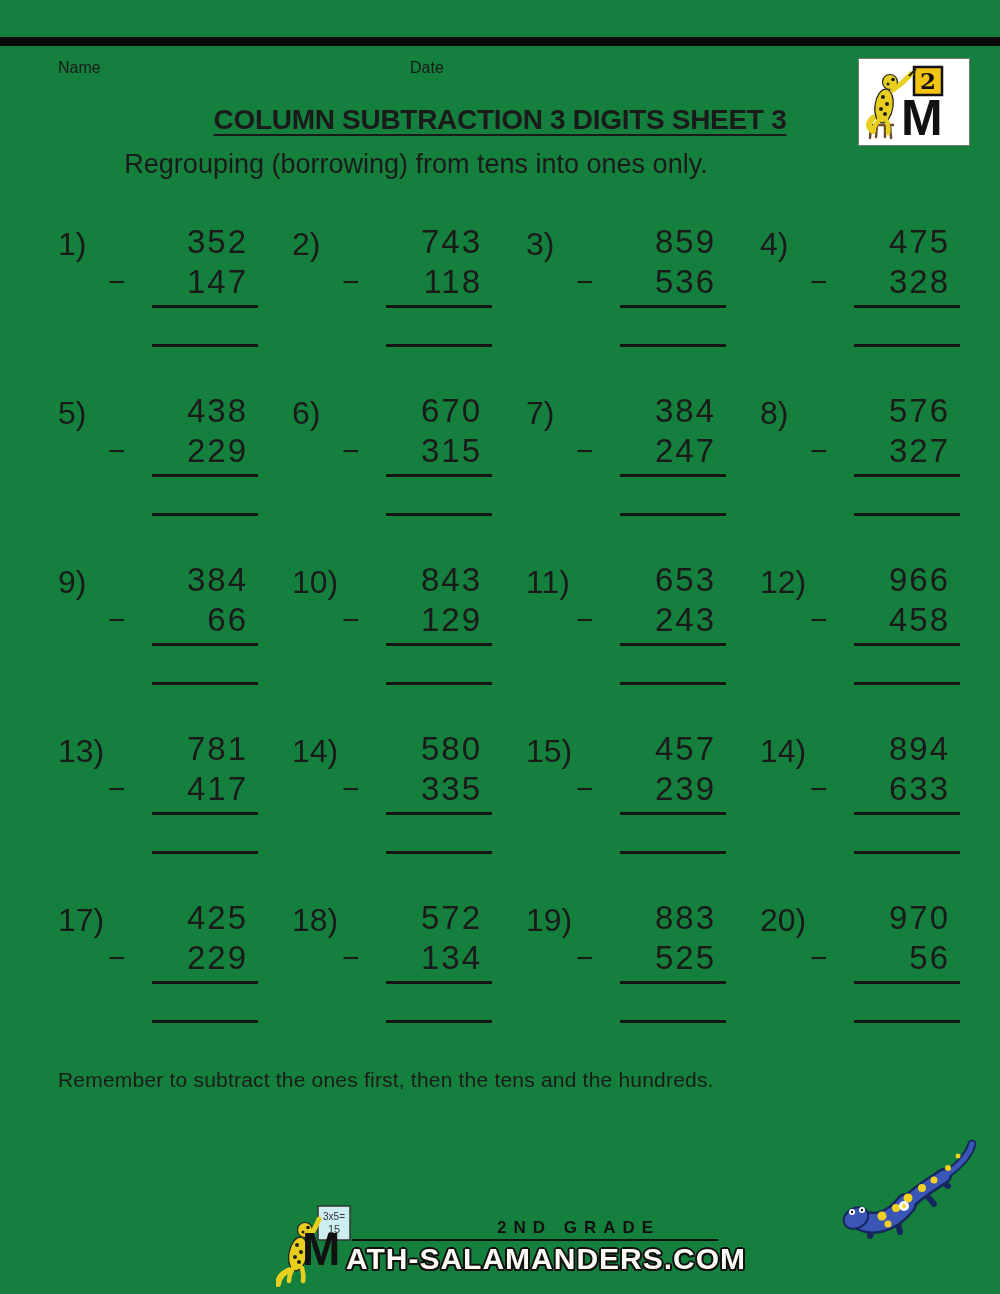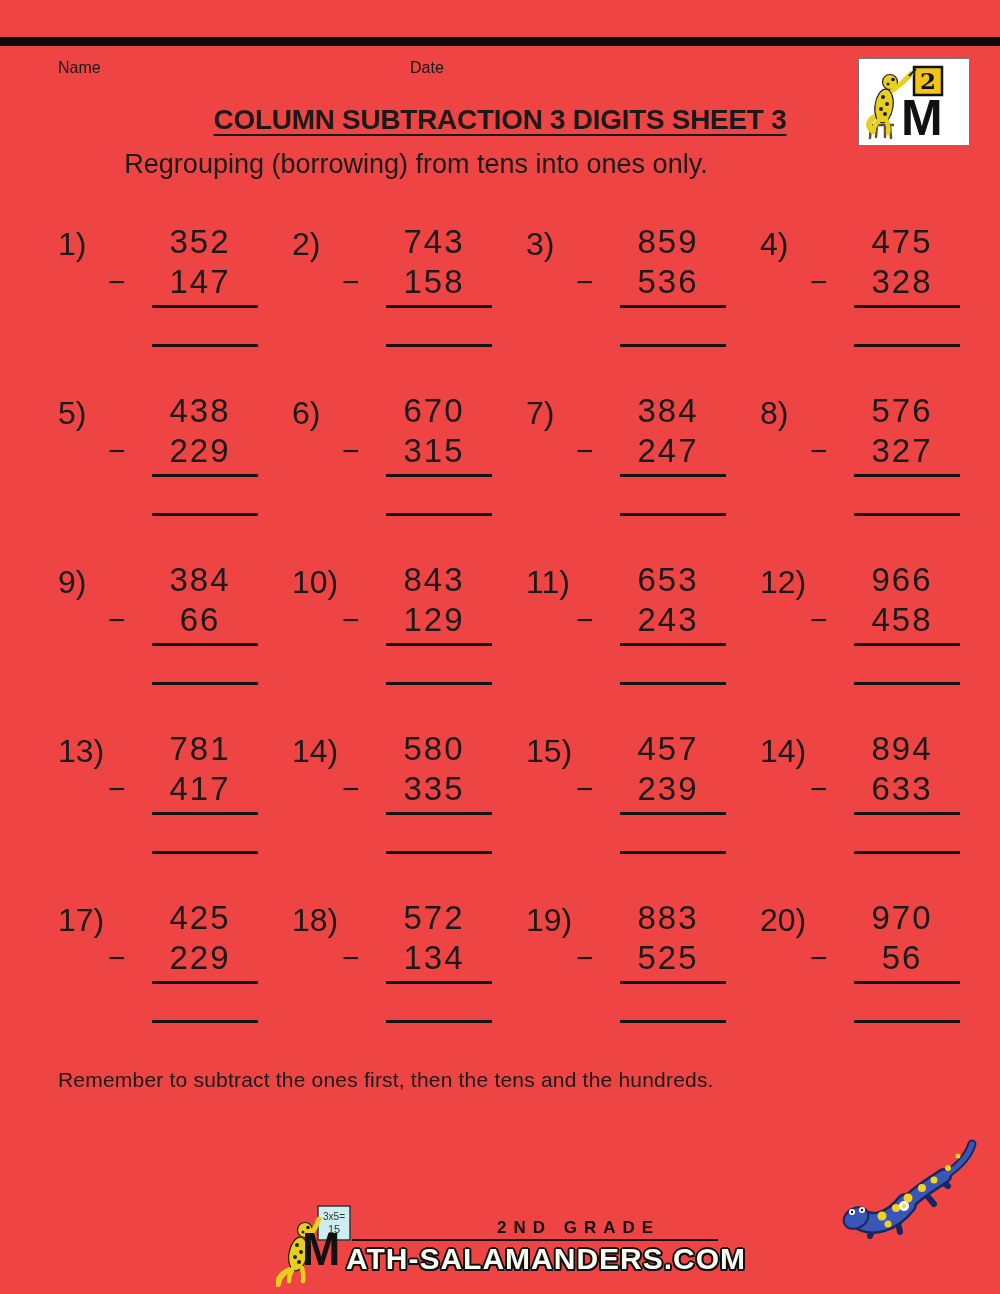--- a/index.html
+++ b/index.html
@@ -1,21 +1,21 @@
 <!DOCTYPE html>
 <html><head>
 <meta charset="utf-8">
 <style>
   * { box-sizing: border-box; }
   html, body { margin: 0; padding: 0; background: #fff; }
   .page {
     position: relative;
     width: 1000px;
     height: 1294px;
-    background: #ef4444;
+    background: #15803d;
     font-family: "Liberation Sans", sans-serif;
     color: #1a1a1a;
     overflow: hidden;
   }
   
   .top-rule {
     position: absolute; left: 0; top: 37px; width: 1000px;
     height: 2px; background: #fff;
     border-top: 6px solid #0a0a0a;
     border-bottom: 3px solid #0a0a0a;
@@ -53,21 +53,21 @@
     grid-template-columns: repeat(4, 234px);
     grid-auto-rows: 169px;
   }
   .problem { position: relative; }
   .plabel {
     position: absolute; left: 0; top: 4px;
     font-size: 32px; line-height: 36px;
   }
   .pbody { position: relative; margin-left: 94px; width: 106px; }
   .num {
-    display: block; text-align: center;
+    display: block; text-align: right;
     font-size: 33px; line-height: 40px; letter-spacing: 2px;
     padding-right: 10px;
   }
   .subrow {
     position: relative;
     border-bottom: 3px solid #141414;
     padding-bottom: 3px;
   }
   .minus {
     position: absolute; left: -44px; top: 2px;
@@ -173,21 +173,21 @@
         <div class="ansline"></div>
       </div>
     </div>
 
     <div class="problem">
       <div class="plabel">2)</div>
       <div class="pbody">
         <span class="num">743</span>
         <div class="subrow">
           <span class="minus">−</span>
-          <span class="num">158</span>
+          <span class="num">118</span>
         </div>
         <div class="ansline"></div>
       </div>
     </div>
 
     <div class="problem">
       <div class="plabel">3)</div>
       <div class="pbody">
         <span class="num">859</span>
         <div class="subrow">

